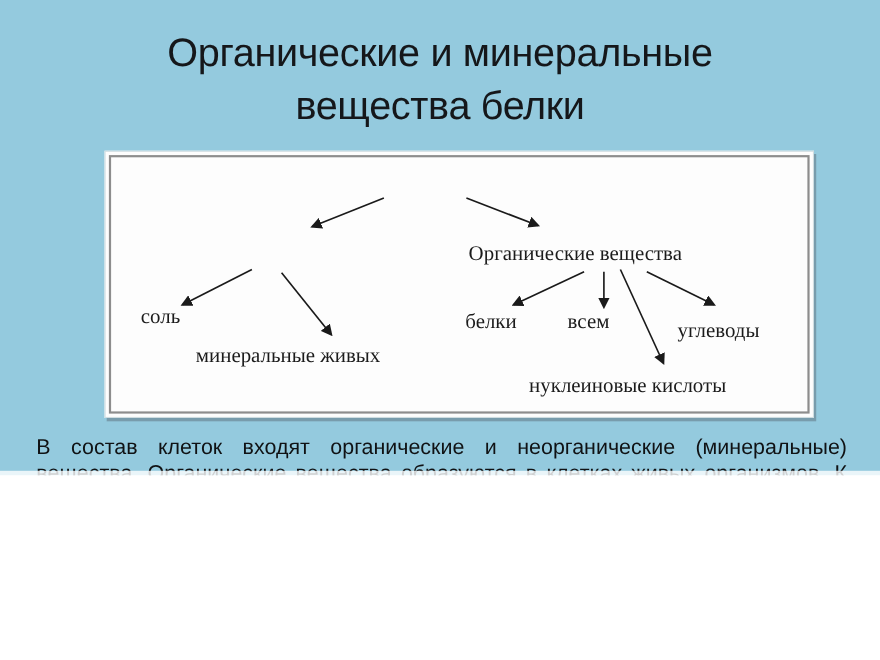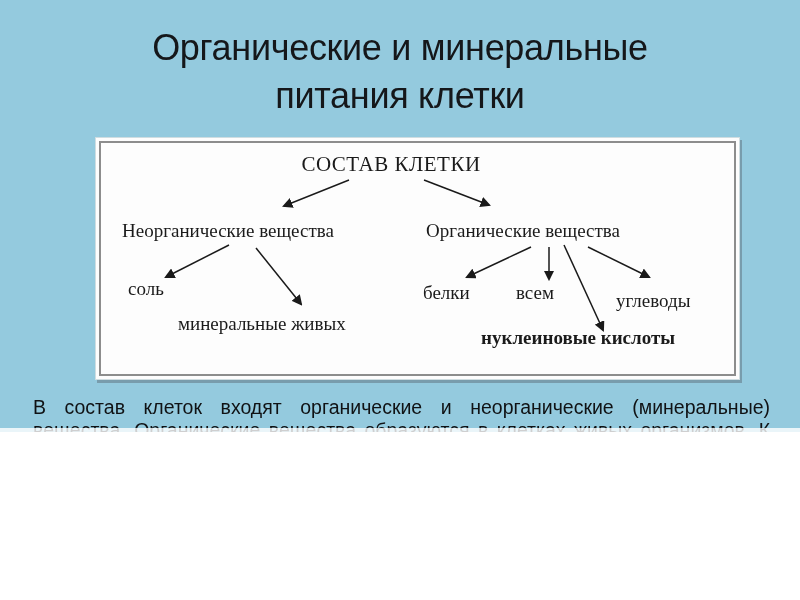--- a/index.html
+++ b/index.html
@@ -56,21 +56,21 @@
     white-space: nowrap;
   }
   .node-root        { left: 195px; top: 14px;  width: 200px; text-align: center; font-size: 21px; letter-spacing: 0.5px; }
   .node-inorganic   { left: 26px;  top: 82px;  }
   .node-organic     { left: 330px; top: 82px;  }
   .node-water       { left: 32px;  top: 140px; }
   .node-salts       { left: 82px;  top: 175px; }
   .node-proteins    { left: 327px; top: 144px; }
   .node-fats        { left: 420px; top: 144px; }
   .node-carbs       { left: 520px; top: 152px; }
-  .node-nucleic     { left: 385px; top: 189px; font-weight: bold; }
+  .node-nucleic     { left: 385px; top: 202px; }
   
   .body-text {
     position: absolute;
     left: 33px;
     top: 396px;
     width: 737px;
     margin: 0;
     text-align: justify;
     font-size: 19.5px;
     line-height: 23px;
@@ -84,21 +84,21 @@
     background: rgba(255, 255, 255, 0.8);
   }
 </style>
 </head>
 <body>
 
 <div class="slide">
 
   <div class="title">
     <div>Органические и минеральные</div>
-    <div>питания клетки</div>
+    <div>вещества белки</div>
   </div>
 
   <div class="diagram">
     <div class="diagram-frame"></div>
 
     <svg class="arrows" viewBox="0 0 645 243" xmlns="http://www.w3.org/2000/svg">
       <defs>
         <marker id="arrowhead" viewBox="0 0 10 10" refX="8" refY="5" markerWidth="7" markerHeight="7" orient="auto-start-reverse">
           <path d="M0,0 L10,5 L0,10 z" fill="#1a1a1a"></path>
         </marker>
@@ -106,22 +106,20 @@
       <line x1="253" y1="42" x2="188" y2="68" stroke="#1a1a1a" stroke-width="1.5" marker-end="url(#arrowhead)"></line>
       <line x1="328" y1="42" x2="393" y2="67" stroke="#1a1a1a" stroke-width="1.5" marker-end="url(#arrowhead)"></line>
       <line x1="133" y1="107" x2="70" y2="139" stroke="#1a1a1a" stroke-width="1.5" marker-end="url(#arrowhead)"></line>
       <line x1="160" y1="110" x2="205" y2="166" stroke="#1a1a1a" stroke-width="1.5" marker-end="url(#arrowhead)"></line>
       <line x1="435" y1="109" x2="371" y2="139" stroke="#1a1a1a" stroke-width="1.5" marker-end="url(#arrowhead)"></line>
       <line x1="453" y1="109" x2="453" y2="141" stroke="#1a1a1a" stroke-width="1.5" marker-end="url(#arrowhead)"></line>
       <line x1="492" y1="109" x2="553" y2="139" stroke="#1a1a1a" stroke-width="1.5" marker-end="url(#arrowhead)"></line>
       <line x1="468" y1="107" x2="507" y2="192" stroke="#1a1a1a" stroke-width="1.5" marker-end="url(#arrowhead)"></line>
     </svg>
 
-    <div class="node node-root">СОСТАВ КЛЕТКИ</div>
-    <div class="node node-inorganic">Неорганические вещества</div>
     <div class="node node-organic">Органические вещества</div>
     <div class="node node-water">соль</div>
     <div class="node node-salts">минеральные живых</div>
     <div class="node node-proteins">белки</div>
     <div class="node node-fats">всем</div>
     <div class="node node-carbs">углеводы</div>
     <div class="node node-nucleic">нуклеиновые кислоты</div>
   </div>
 
   <p class="body-text">В состав клеток входят органические и неорганические (минеральные) вещества. Органические вещества образуются в клетках живых организмов. К ним относятся белки, жиры, углеводы. Неорганические вещества широко распространены в неживой природе. Самое распространенное неорганическое вещество - вода. Она необходима всем клеткам и составляет около 70% их массы. Вода - непосредственный участник многих процессов жизнедеятельности: роста, размножения, питания, выделения, передвижения веществ в клетке и организме. В воде растворены минеральные соли (например, поваренная соль).</p>

